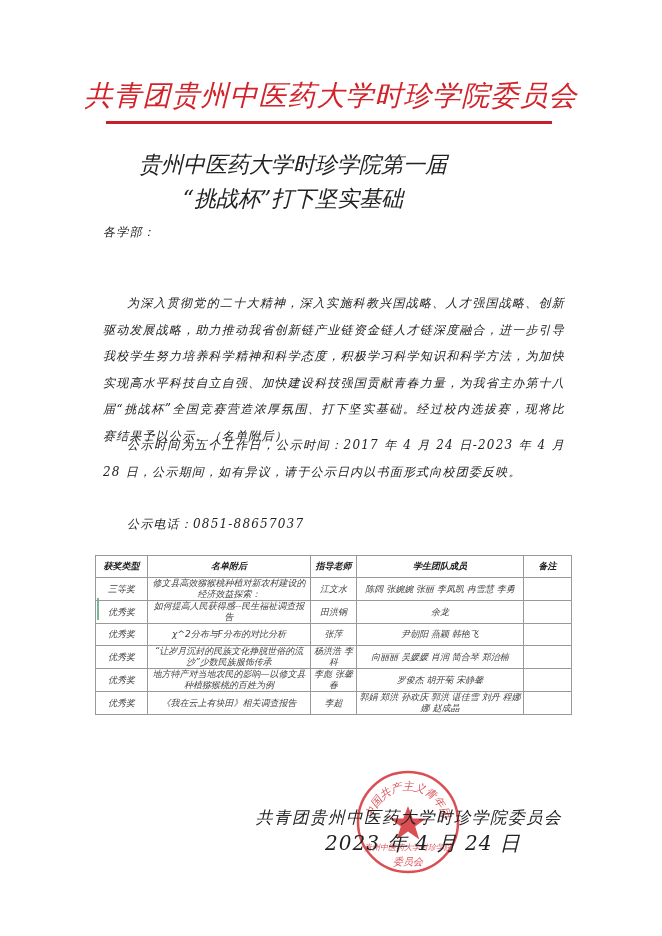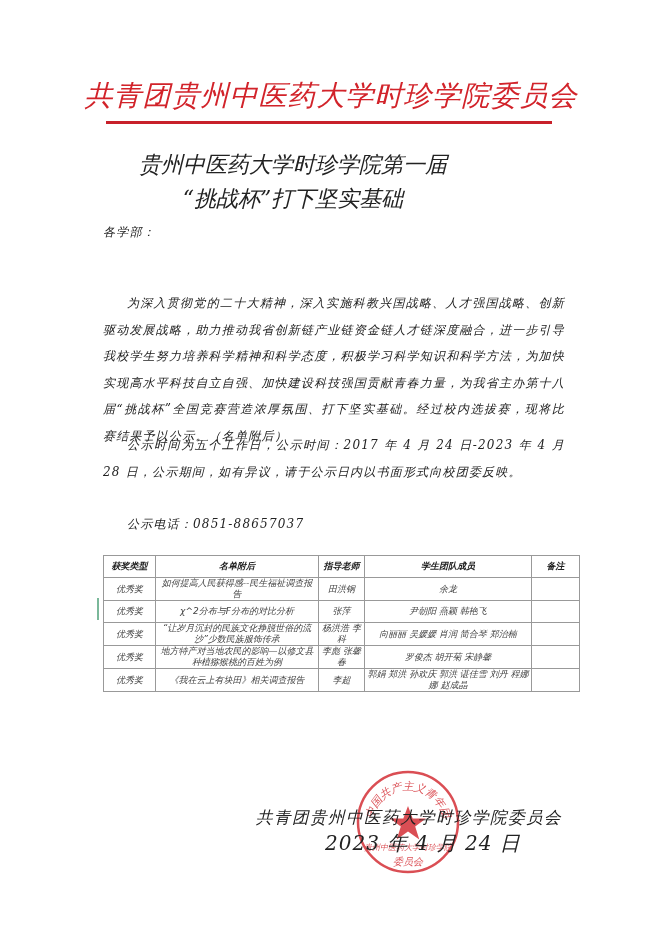--- a/index.html
+++ b/index.html
@@ -13,21 +13,21 @@
   .doc-title { left:0; width:586px; text-align:center; font-size:22px; color:#222; line-height:30px; }
   .t1 { top:150px; }
   .t2 { top:184px; }
   .body-text { left:103px; width:462px; font-size:12px; line-height:26.5px; color:#222;
                letter-spacing:1.2px; text-align:justify; }
   .salutation { top:219px; }
   .para1 { top:243px; text-indent:2em;margin-top:47px; }
   .para2 { top:432px; text-indent:2em; }
   .phone { top:511px; text-indent:2em; }
 
-  .table-wrap { left:103px; top:555px; width:476px; }
+  .table-wrap { left:95px; top:555px; width:476px; }
   table.results { border-collapse:collapse; width:476px; table-layout:fixed;
                   font-family:"DejaVu Sans", "Liberation Sans", sans-serif; font-size:9px; color:#444; }
   table.results th, table.results td { border:1px solid #999; text-align:center; vertical-align:middle;
                   padding:0 2px; line-height:11px; }
   table.results th { font-weight:bold; height:21px; color:#222; }
   table.results td { height:21px; }
   table.results tr.thick-top td { border-top:1.5px solid #222; }
   td.remark-red { color:#c8202a; }
   .col-award { width:52px; }
   .col-work { width:163px; }
@@ -67,20 +67,27 @@
     <thead>
       <tr>
         <th>获奖类型</th>
         <th>名单附后</th>
         <th>指导老师</th>
         <th>学生团队成员</th>
         <th>备注</th>
       </tr>
     </thead>
     <tbody>
+      <tr>
+        <td>三等奖</td>
+        <td>修文县高效猕猴桃种植对新农村建设的经济效益探索：</td>
+        <td>江文水</td>
+        <td>陈阔 张婉婉 张丽 李凤凯 冉雪慧 李勇</td>
+        <td></td>
+      </tr>
       <tr>
         <td>优秀奖</td>
         <td>如何提高人民获得感--民生福祉调查报告</td>
         <td>田洪钢</td>
         <td>余龙</td>
         <td></td>
       </tr>
       <tr>
         <td>优秀奖</td>
         <td>χ^2分布与F分布的对比分析</td>

